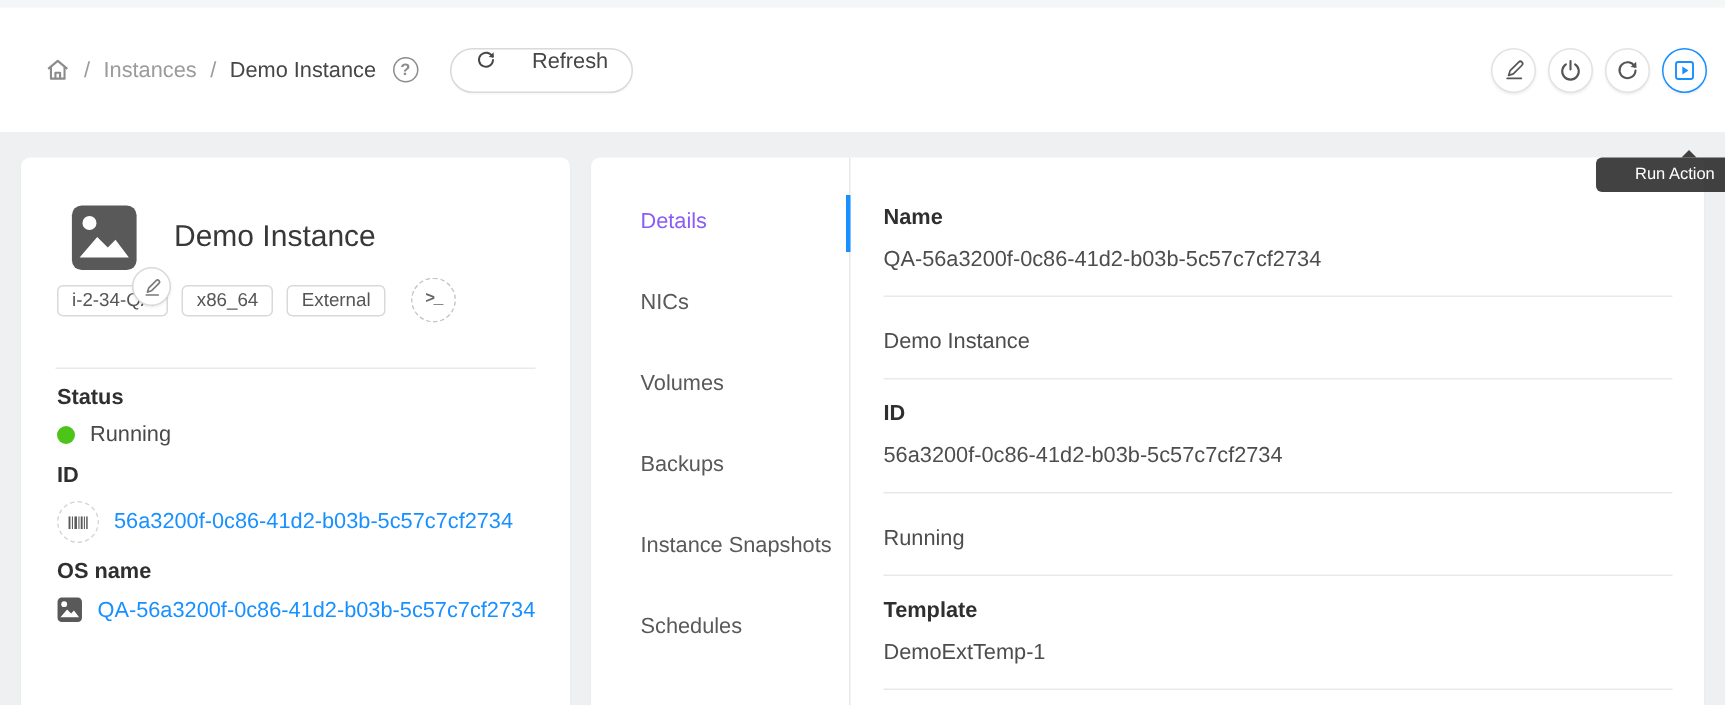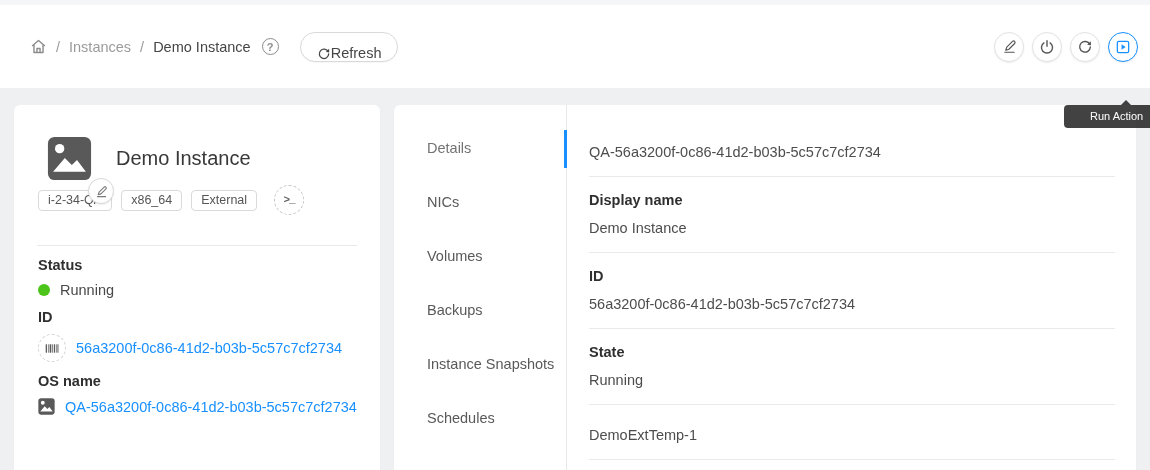--- a/index.html
+++ b/index.html
@@ -19,21 +19,21 @@
   .crumb-muted { color:#9b9b9b;text-align:center; }
   .crumb-sep { color:#9b9b9b; }
   .crumb-current { color:#464646; }
   .help-circle {
     width:17px; height:17px; border:1.4px solid #8c8c8c; border-radius:50%;
     color:#8c8c8c; font-size:11px; font-weight:bold; display:flex;
     align-items:center; justify-content:center; margin-left:2px; cursor:pointer;
   }
   .refresh-btn {
     margin-left:12px; height:30px; border:1px solid #d9d9d9; border-radius:15px;
-    background:#fff; display:flex; align-items:flex-end; gap:0; padding:0 16px;
+    background:#fff; display:flex; align-items:flex-start; gap:24px; padding:0 16px;
     font-size:14.5px; color:#464646; cursor:pointer; box-shadow:0 1px 1px rgba(0,0,0,.03);
   }
   .spacer { flex:1; }
   .action-btns { display:flex; align-items:center; gap:8px; }
   .circle-btn {
     width:30px; height:30px; border-radius:50%; background:#fff;
     border:1px solid #e3e3e3; display:flex; align-items:center; justify-content:center;
     cursor:pointer; box-shadow:0 1px 2px rgba(0,0,0,.08);
   }
   .circle-btn.accent { border:1.5px solid #1890ff; }
@@ -91,21 +91,21 @@
   
   .right-card { flex:1; display:flex; }
   .tab-nav {
     width:173px; flex:none; padding-top:28px; border-right:1px solid #e8e8e8;
     position:relative;
   }
   .tab {
     height:30px; line-height:30px; padding-left:33px; margin-bottom:24px;
     font-size:14.5px; color:#595959; cursor:pointer; white-space:nowrap;
   }
-  .tab.active { color:#737373; }
+  .tab.active { color:#8b5cf6; }
   .ink-bar { position:absolute; right:-1px; top:25px; width:3px; height:38px; background:#1890ff; }
   .detail-pane { flex:1; padding:30px 21px 0 22px; }
   .detail-item { padding:13px 0; border-bottom:1px solid #e9e9e9; }
   .detail-item:first-child { padding-top:0; }
   .detail-label { font-weight:bold; font-size:14.5px; color:#2f2f2f; line-height:21px; }
   .detail-value { font-size:14.5px; color:#4d4d4d; line-height:21px; margin-top:7px; }
   svg { display:block; }
 </style>
 </head>
 <body>
@@ -239,33 +239,33 @@
       <div class="tab active">Details</div>
       <div class="tab">NICs</div>
       <div class="tab">Volumes</div>
       <div class="tab">Backups</div>
       <div class="tab">Instance Snapshots</div>
       <div class="tab">Schedules</div>
       <div class="ink-bar"></div>
     </div>
     <div class="detail-pane">
       <div class="detail-item">
+        <div class="detail-label">Name</div>
         <div class="detail-value">QA-56a3200f-0c86-41d2-b03b-5c57c7cf2734</div>
       </div>
       <div class="detail-item">
-        <div class="detail-label">Display name</div>
         <div class="detail-value">Demo Instance</div>
       </div>
       <div class="detail-item">
         <div class="detail-label">ID</div>
         <div class="detail-value">56a3200f-0c86-41d2-b03b-5c57c7cf2734</div>
       </div>
       <div class="detail-item">
-        <div class="detail-label">State</div>
         <div class="detail-value">Running</div>
       </div>
       <div class="detail-item">
+        <div class="detail-label">Template</div>
         <div class="detail-value">DemoExtTemp-1</div>
       </div>
     </div>
   </div>
 
 </div>
 
 </body></html>

